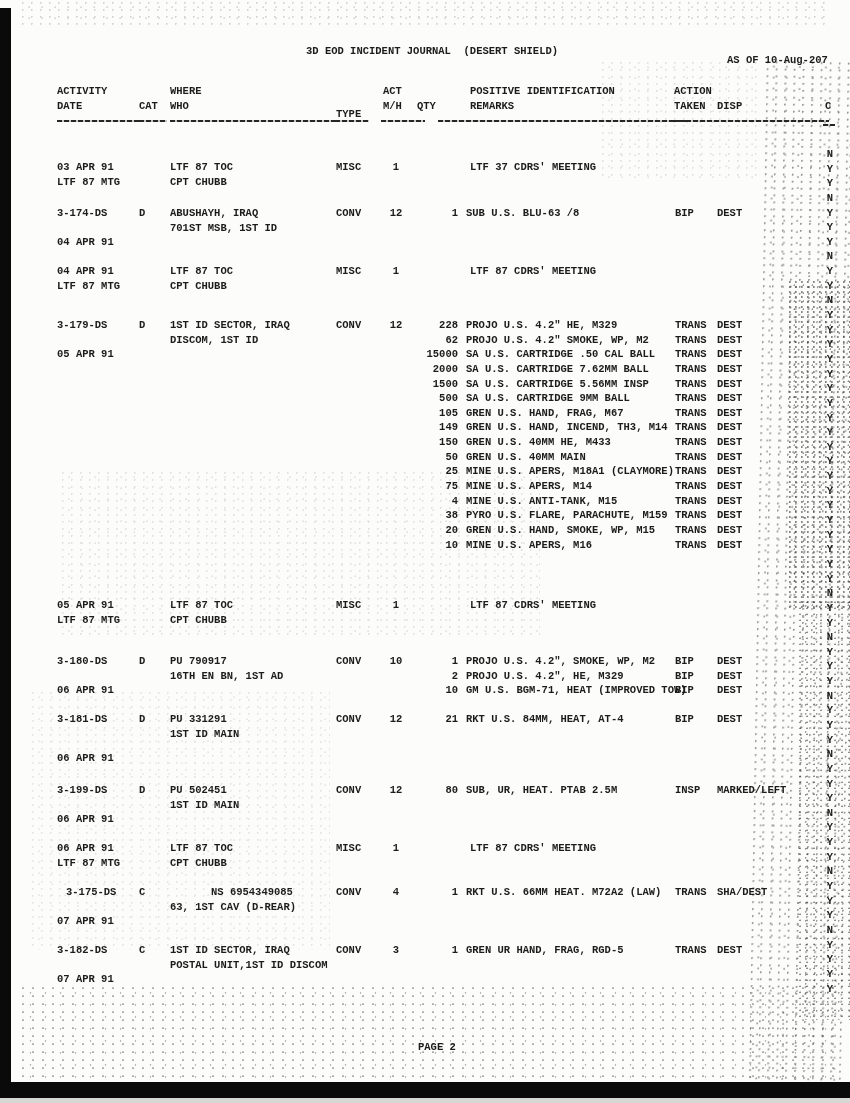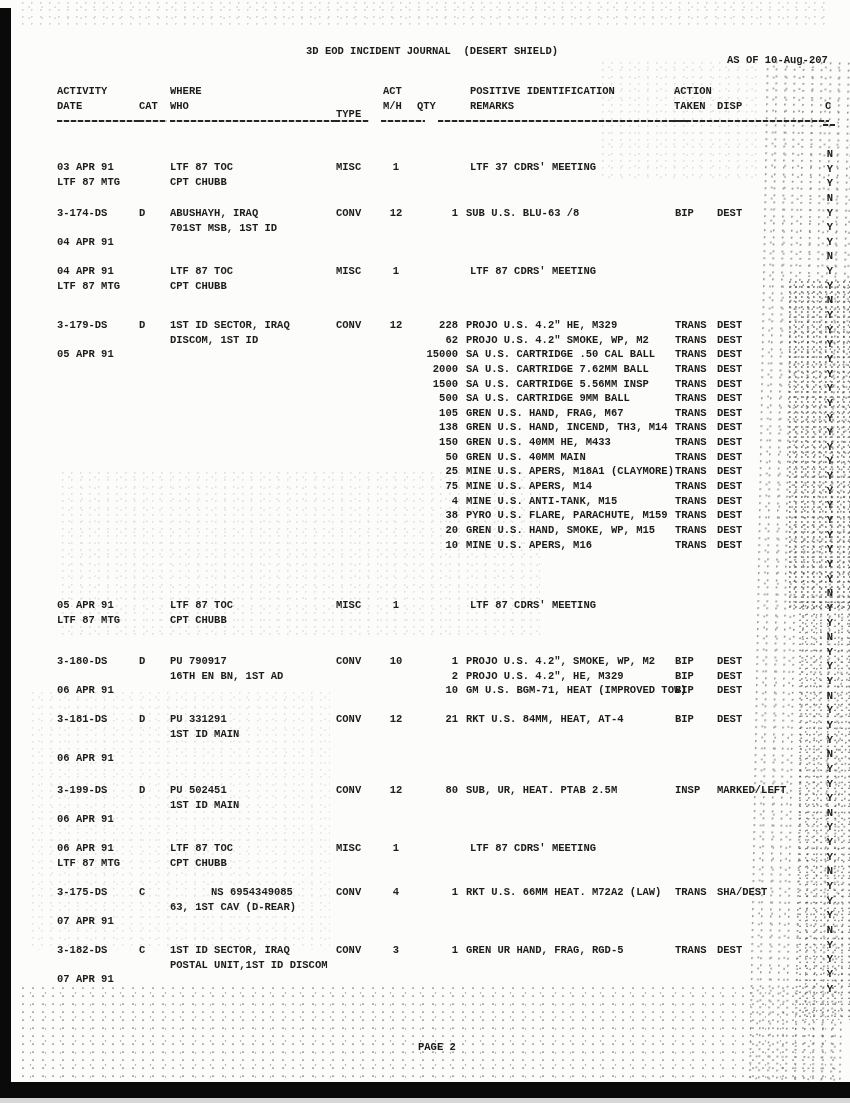--- a/index.html
+++ b/index.html
@@ -170,21 +170,21 @@
         <span class="ia">TRANS</span>
         <span class="id">DEST</span>
       </div>
     <div class="item" style="top:87.84px;">
         <span class="iq">105</span>
         <span class="ir">GREN U.S. HAND, FRAG, M67</span>
         <span class="ia">TRANS</span>
         <span class="id">DEST</span>
       </div>
     <div class="item" style="top:102.48px;">
-        <span class="iq">138</span>
+        <span class="iq">149</span>
         <span class="ir">GREN U.S. HAND, INCEND, TH3, M14</span>
         <span class="ia">TRANS</span>
         <span class="id">DEST</span>
       </div>
     <div class="item" style="top:117.12px;">
         <span class="iq">150</span>
         <span class="ir">GREN U.S. 40MM HE, M433</span>
         <span class="ia">TRANS</span>
         <span class="id">DEST</span>
       </div>
@@ -306,21 +306,21 @@
     <div class="ln x-date" style="top:0;">06 APR 91</div>
     <div class="ln x-where" style="top:0;">LTF 87 TOC</div>
     <div class="ln x-type" style="top:0;">MISC</div>
     <div class="ln x-mh" style="top:0;">1</div>
     <div class="ln x-mrem" style="top:0;">LTF 87 CDRS' MEETING</div>
     <div class="ln x-date" style="top:14.6px;">LTF 87 MTG</div>
     <div class="ln x-where" style="top:14.6px;">CPT CHUBB</div>
   </div>
 
   <div class="entry" style="top:885px;">
-    <div class="ln x-date" style="top:0;">3-175-DS</div>
+    <div class="ln x-date" style="top:0;margin-left:9px;">3-175-DS</div>
     <div class="ln x-cat" style="top:0;">C</div>
     <div class="ln x-where" style="top:0;margin-left:41px;">NS 6954349085</div>
     <div class="ln x-type" style="top:0;">CONV</div>
     <div class="ln x-mh" style="top:0;">4</div>
     <div class="ln x-where" style="top:14.6px;">63, 1ST CAV (D-REAR)</div>
     <div class="ln x-date" style="top:29.3px;">07 APR 91</div>
     <div class="item" style="top:0;">
         <span class="iq">1</span>
         <span class="ir">RKT U.S. 66MM HEAT. M72A2 (LAW)</span>
         <span class="ia">TRANS</span>

